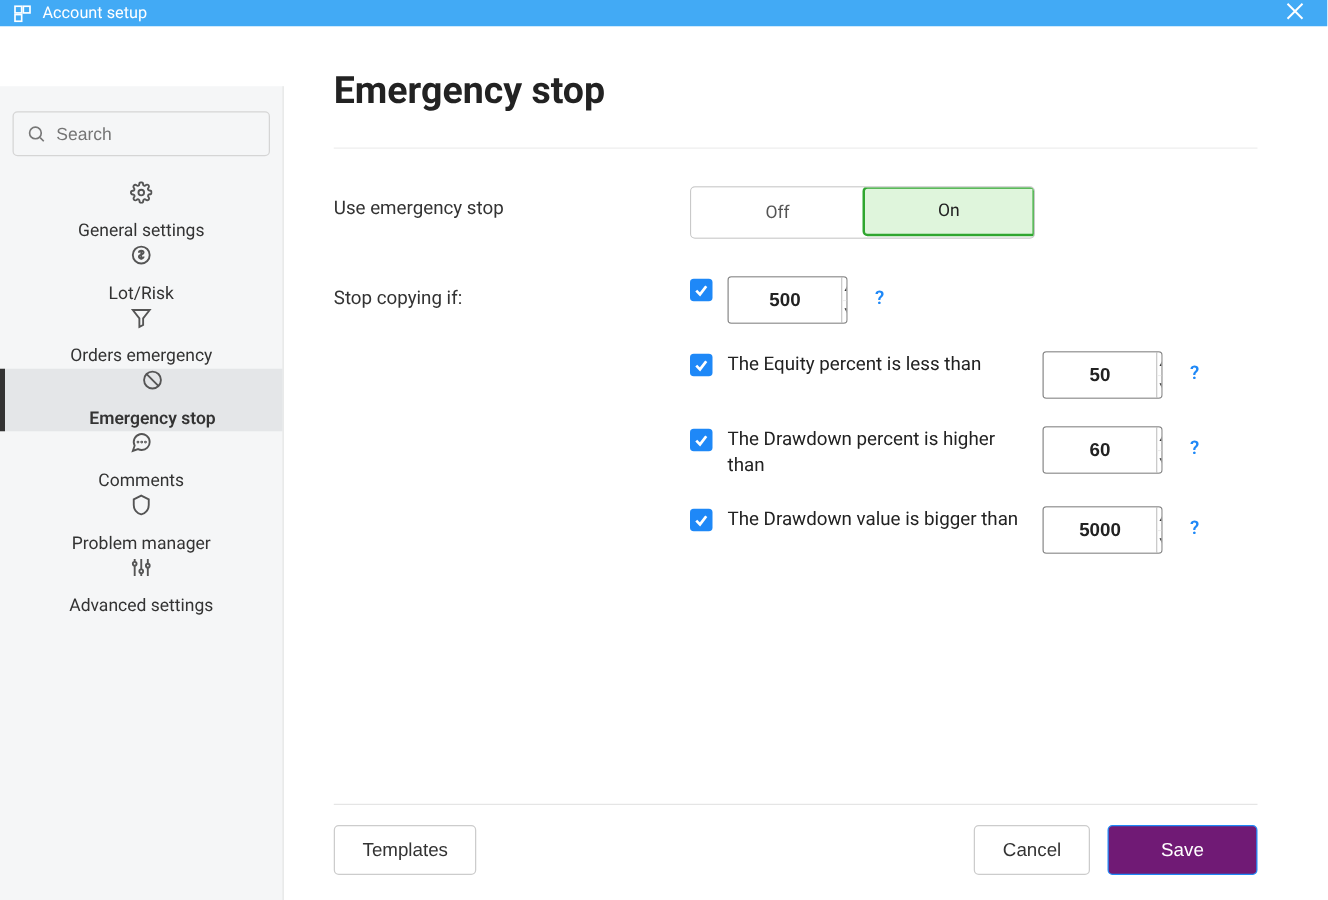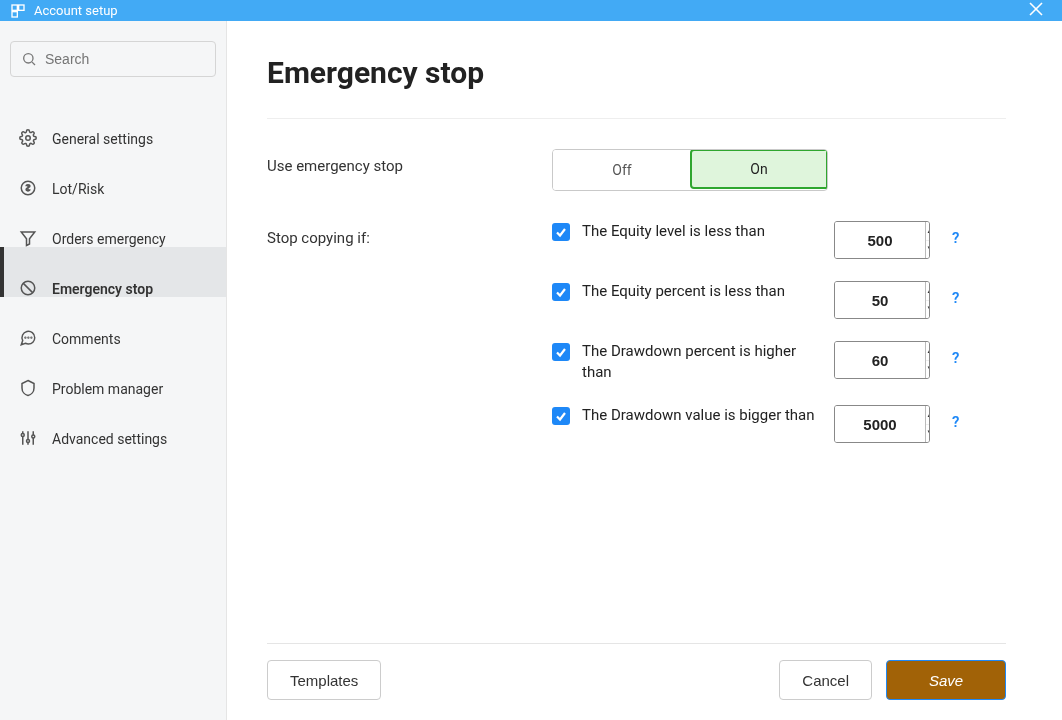--- a/index.html
+++ b/index.html
@@ -33,45 +33,47 @@
     flex: 1;
     min-height: 0;
   }
   .sidebar {
     width: 227px;
     background: #f5f6f7;
     padding: 10px 0;
     border-right: 1px solid #e5e5e5;
     display: flex;
     flex-direction: column;
+    margin-top: 48px;
   }
   .search-wrap { padding: 10px; }
   .search {
     display: flex;
     align-items: center;
     border: 1px solid #d5d5d5;
     border-radius: 4px;
     height: 36px;
     padding: 0 10px;
     color: #777;
     background: #f5f6f7;
   }
   .search .sicon { margin-right: 8px; display:flex; color:#777; }
   .search input {
     border: none; background: transparent; outline: none; width: 100%; font-size: 14px; color:#333;
   }
   .nav { margin-top: 10px; }
   .nav-item {
     display: flex;
-    align-items: flex-end;
+    align-items: center;
     height: 50px;
-    padding: 0 18px;
+    padding: 0 0;
     color: #333;
     cursor: pointer;
     gap: 14px;
+    flex-direction: column;
   }
   .nav-item .nicon { width:20px; display:flex; justify-content:center; align-items:center; color:#555; }
   .nav-item.active {
     background: #e4e6e8;
     font-weight: 600;
     border-left: 4px solid #333;
     padding-left: 14px;
   }
   
   .main {
@@ -184,25 +186,24 @@
     font-size: 15px;
     cursor: pointer;
     display: inline-flex;
     align-items:center;
     justify-content:center;
     border: 1px solid #ccc;
     background: #fff;
     color: #333;
   }
   .btn.primary {
-    background: #a16207;
+    background: #701a75;
     border-color: #1e88f7;
     color: #fff;
     min-width: 120px;
-    font-style: italic;
   }
   .footer .spacer { flex:1; }
   .footer .btn + .btn { margin-left: 14px; }
 </style>
 </head>
 <body>
 
 <div class="titlebar">
   <span class="title-icon">
     <svg width="16" height="16" viewBox="0 0 24 24" fill="none" stroke="#fff" stroke-width="2">
@@ -319,21 +320,20 @@
     <div class="section-row">
       <div class="section-label">Stop copying if:</div>
       <div class="conditions">
 
         <div class="cond-row">
           <div class="chk">
             <svg width="12" height="12" viewBox="0 0 12 12" fill="none" stroke-width="2.2">
                 <polyline points="2,6.5 5,9.5 10,3"></polyline>
               </svg>
           </div>
-          <div class="cond-label">The Equity level is less than</div>
           <div class="numbox">
             <input type="text" value="500" style="">
             <div class="spin">
               <button>▲</button>
               <button>▼</button>
             </div>
           </div>
           <div class="help">?</div>
         </div>
 

